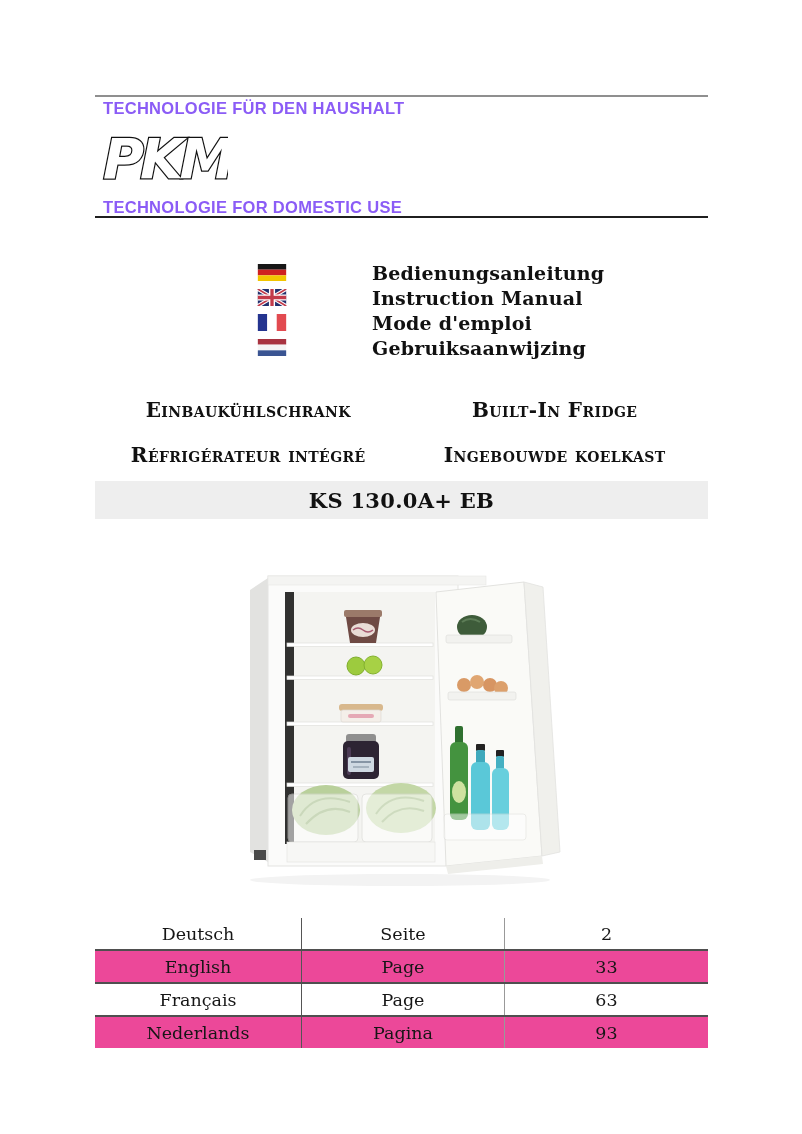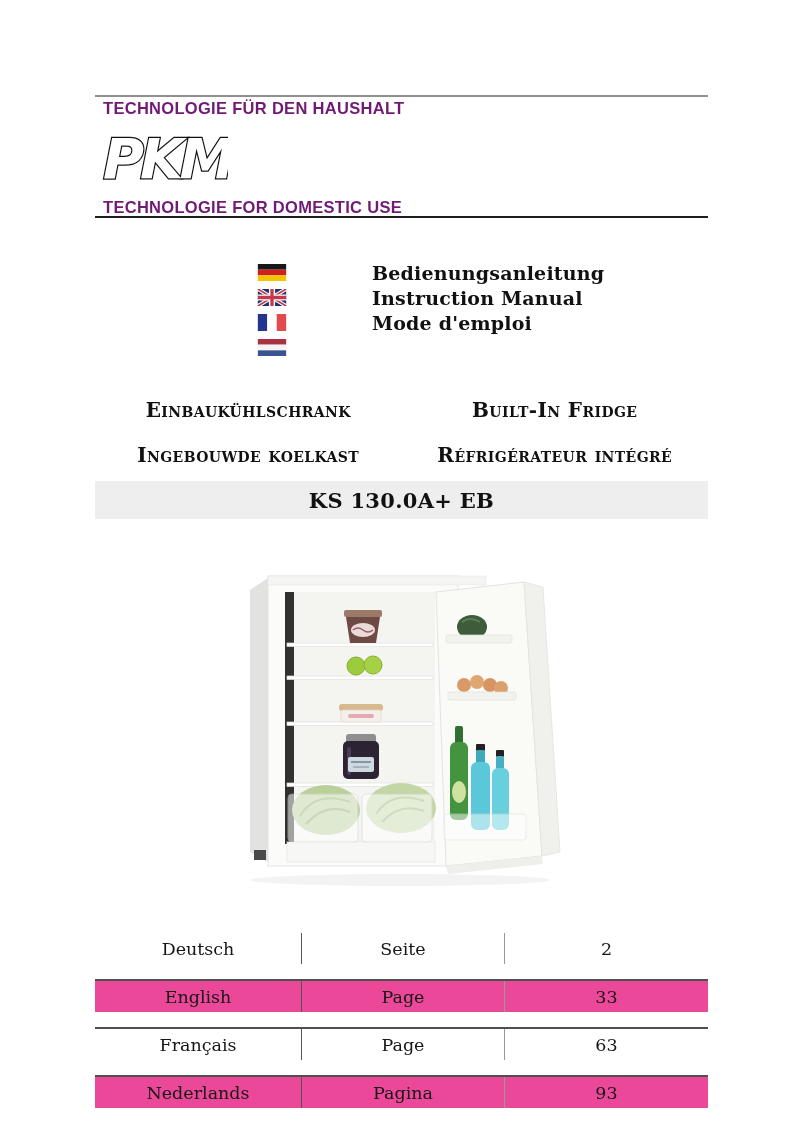--- a/index.html
+++ b/index.html
@@ -2,21 +2,21 @@
 <html><head>
 <meta charset="utf-8">
 <style>
   html,body{margin:0;padding:0;background:#ffffff;}
   .sheet{position:relative;width:802px;height:1134px;background:#ffffff;overflow:hidden;
          font-family:"DejaVu Serif",serif;color:#111;}
 
   
   .rule-top{position:absolute;left:95px;top:95px;width:613px;height:2px;background:#8f8f8f;}
   .tagline{position:absolute;left:103px;font-family:"Liberation Sans",sans-serif;
-           font-weight:bold;font-size:16.5px;letter-spacing:.3px;color:#701a75;white-space:nowrap;}
+           font-weight:bold;font-size:16.5px;letter-spacing:.3px;color:#8b5cf6;white-space:nowrap;}
   .tagline-de{top:99px;}
   .tagline-en{top:198px;}
   .rule-dark{position:absolute;left:95px;top:216px;width:613px;height:2px;background:#1f1f1f;}
   .logo{position:absolute;left:100px;top:130px;}
 
   
   .lang-block{position:absolute;left:257px;top:260px;}
   .lang-row{display:flex;align-items:center;height:25px;gap:40px;}
   .flag{width:30px;height:17px;flex:0 0 30px;margin-right:45px;display:block;}
   .lang-label{font-weight:bold;font-size:19px;white-space:nowrap;letter-spacing:.2px;}
@@ -30,21 +30,21 @@
   
   .banner{position:absolute;left:95px;top:481px;width:613px;height:38px;background:#eeeeee;
           display:flex;align-items:center;justify-content:center;
           font-weight:bold;font-size:21px;letter-spacing:.3px;text-align:right;}
 
   
   .photo{position:absolute;left:240px;top:564px;}
 
   
   .toc{position:absolute;left:95px;top:918px;width:613px;}
-  .toc-row{display:grid;grid-template-columns:206px 204px 203px;height:31px;margin-top:15px;}
+  .toc-row{display:grid;grid-template-columns:206px 204px 203px;height:31px;}
   .toc-row + .toc-row{border-top:2px solid #4f4f4f;}
   .toc-row.alt{background:#ec4899;}
   .toc-cell{display:flex;align-items:center;justify-content:center;
             font-size:17.5px;color:#161616;}
   .toc-cell.mid{border-left:1.5px solid #555;border-right:1.5px solid #999;}
 </style>
 </head>
 <body>
 
 <div class="sheet">
@@ -85,31 +85,32 @@
           <rect x="20" width="10" height="18" fill="#e24a50"></rect>
       </svg>
       <span class="lang-label">Mode d'emploi</span>
     </div>
     <div class="lang-row">
       <svg class="flag" viewBox="0 0 30 18">
         <rect width="30" height="6" fill="#a83340"></rect>
           <rect y="6" width="30" height="6" fill="#f4f4f4"></rect>
           <rect y="12" width="30" height="6" fill="#3a5492"></rect>
       </svg>
+      <span class="lang-label">Gebruiksaanwijzing</span>
     </div>
   </div>
 
   <div class="titles">
     <div class="titles-row">
       <div class="titles-cell">Einbaukühlschrank</div>
       <div class="titles-cell">Built-In Fridge</div>
     </div>
     <div class="titles-row">
+      <div class="titles-cell">Réfrigérateur intégré</div>
       <div class="titles-cell">Ingebouwde koelkast</div>
-      <div class="titles-cell">Réfrigérateur intégré</div>
     </div>
   </div>
 
   <div class="banner">
     <span>KS 130.0A+ EB</span>
   </div>
 
   <svg class="photo" width="322" height="326" viewBox="0 0 322 326">
 
     <ellipse cx="160" cy="316" rx="150" ry="6" fill="#f3f3f3"></ellipse>

